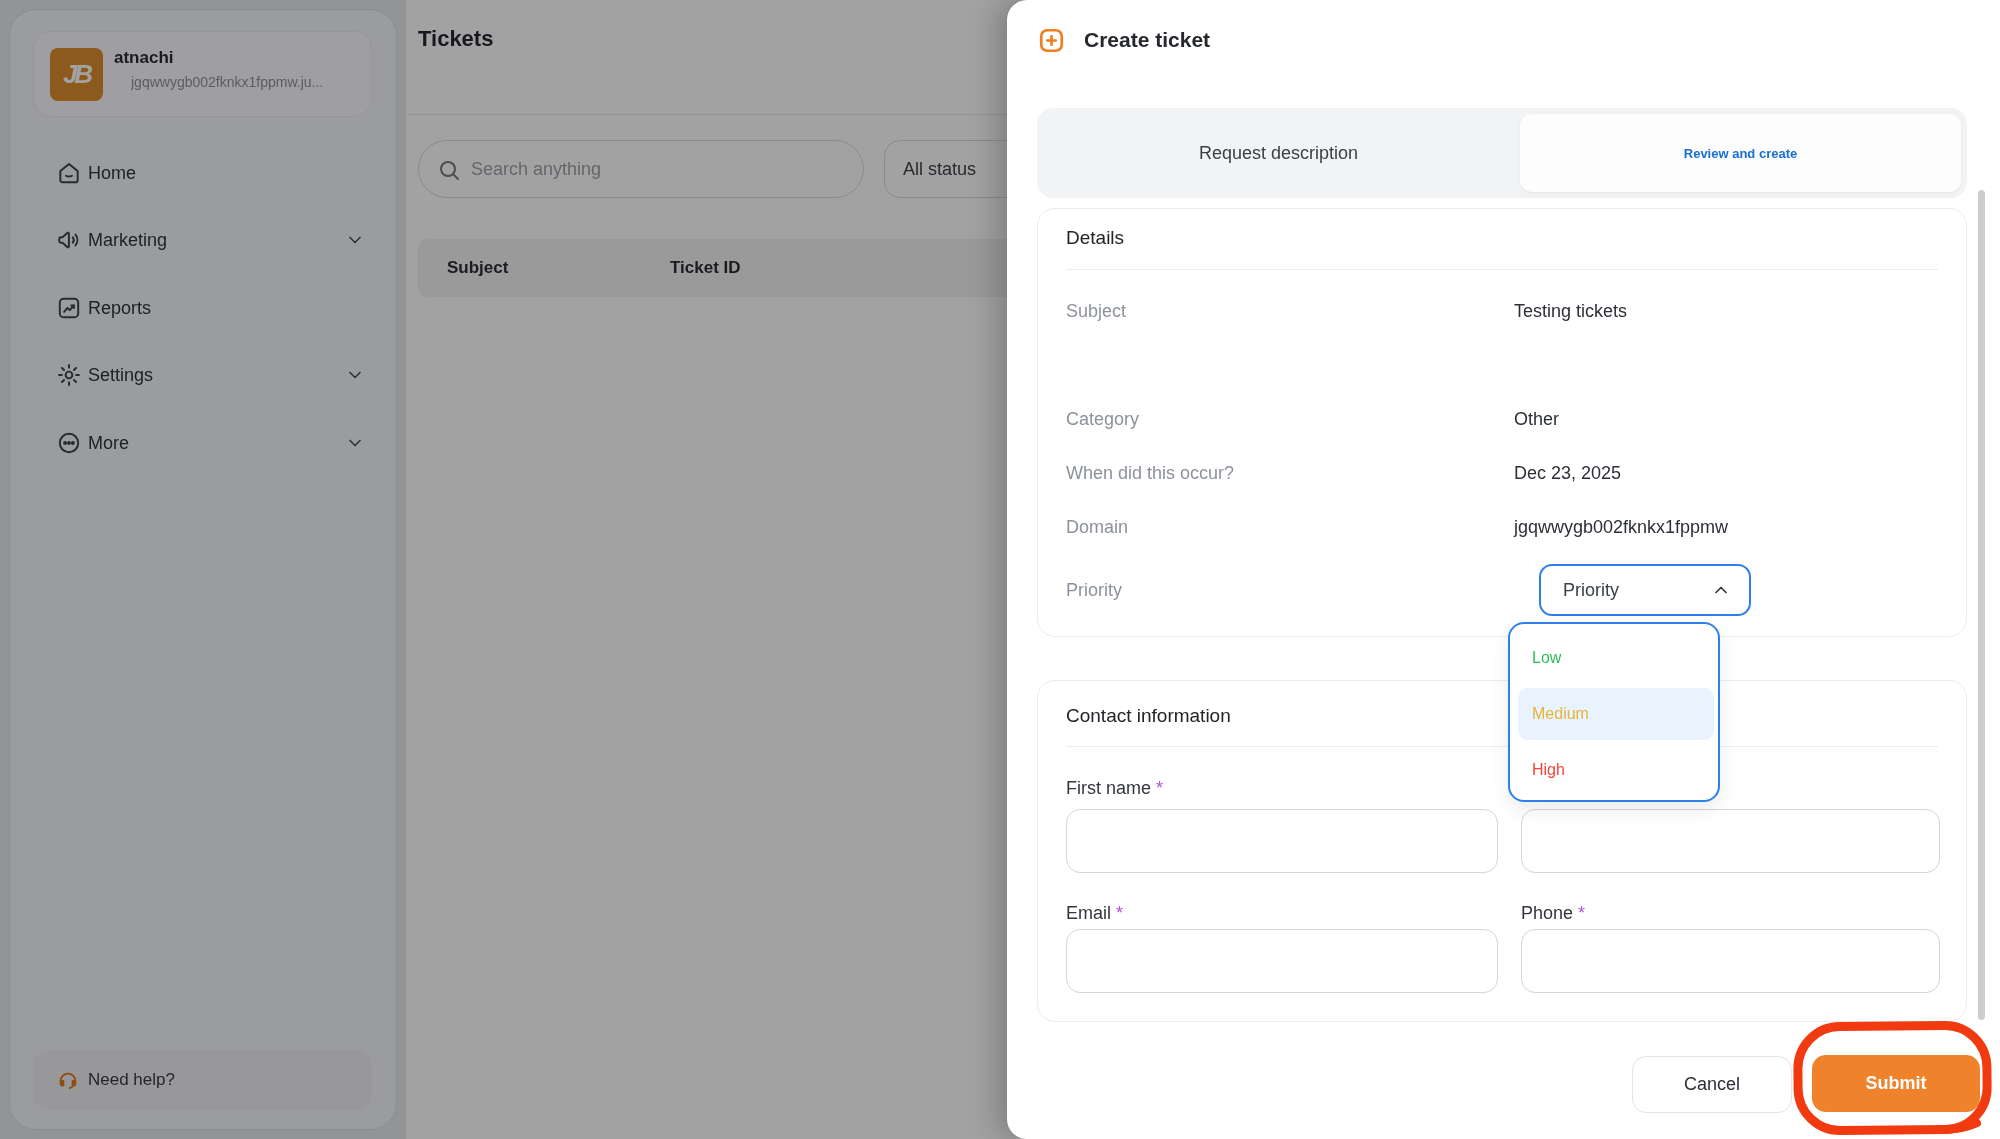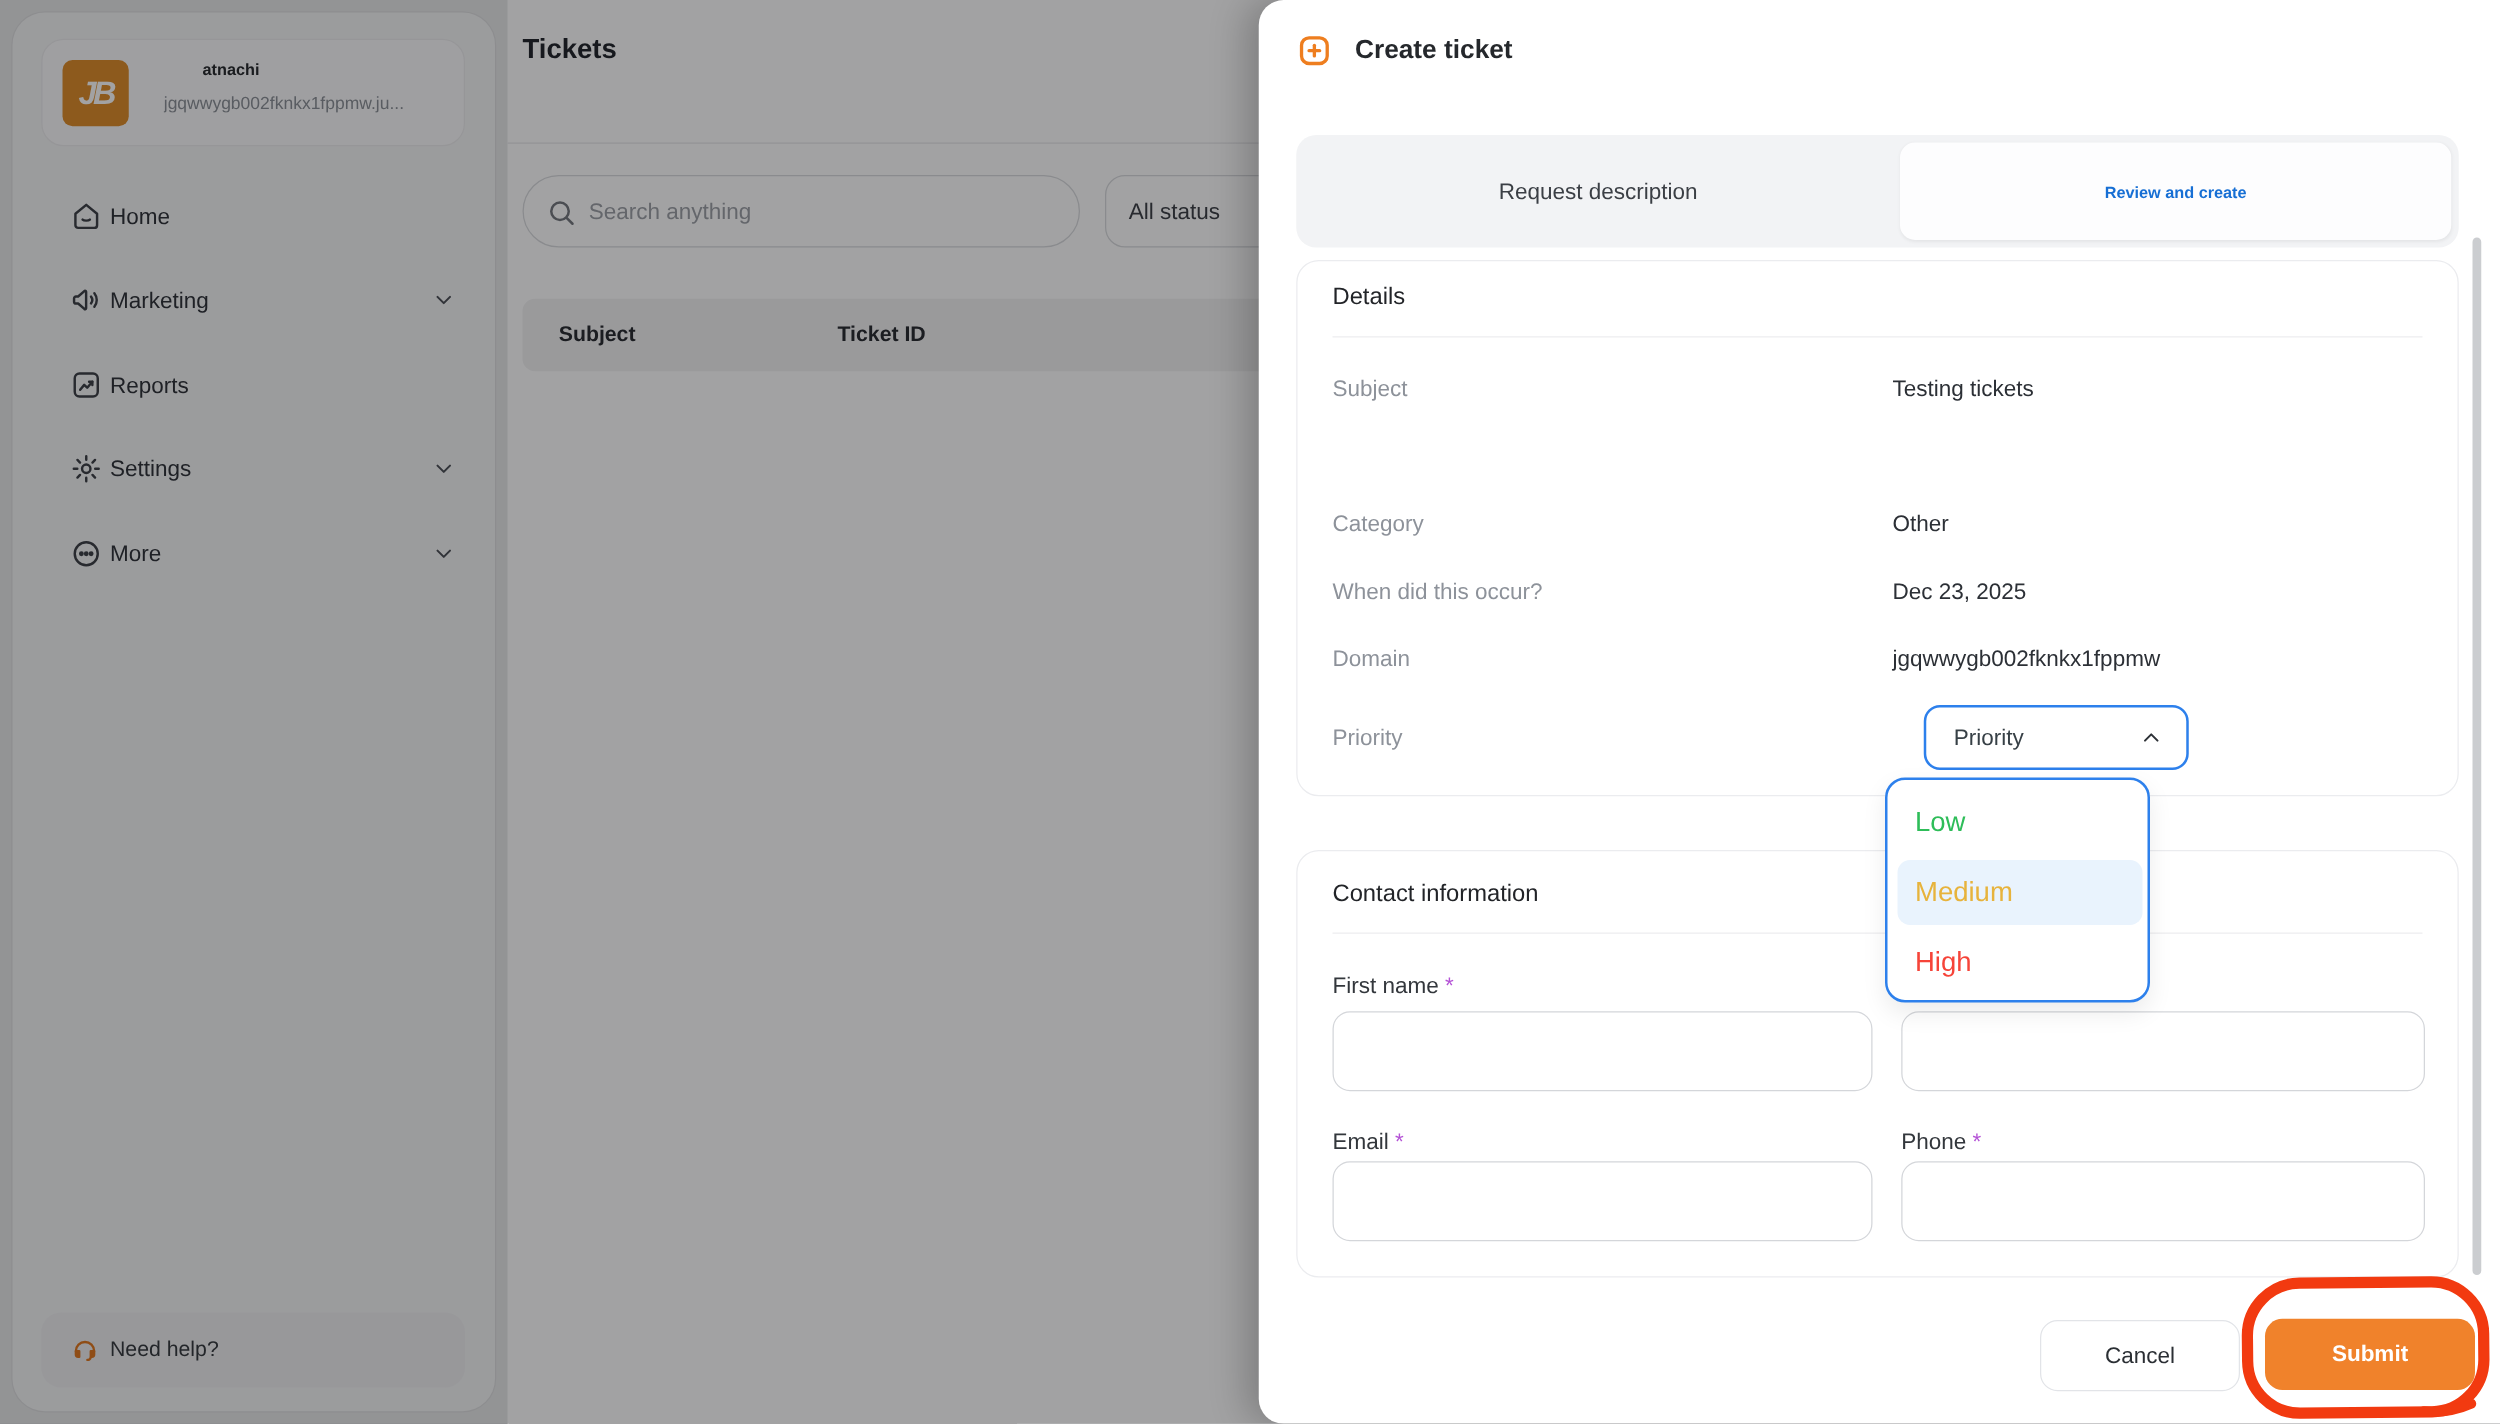--- a/index.html
+++ b/index.html
@@ -9,21 +9,21 @@
 
   
   .sidebar { position:absolute; left:10px; top:10px; width:386px; height:1119px;
              background:#f4f5f6; border-radius:26px; box-shadow:0 0 0 1px rgba(0,0,0,0.04); z-index:1; }
   .user-card { position:absolute; left:23px; top:21px; width:339px; height:86px;
                background:#fbfbfc; border:1px solid #ececee; border-radius:18px; cursor:pointer; }
   .logo-badge { position:absolute; left:16px; top:16px; width:53px; height:53px;
                 background:#dd8b28; border-radius:8px; color:#fff; font-weight:bold;
                 font-size:26px; display:flex; align-items:center; justify-content:center;
                 font-style:italic; letter-spacing:-3px; }
-  .acct-name { position:absolute; left:80px; top:16px; font-size:13px; font-weight:bold; color:#24272b;margin-left:48px; }
+  .acct-name { position:absolute; left:80px; top:16px; font-size:17px; font-weight:bold; color:#24272b; }
   .acct-domain { position:absolute; left:97px; top:42px; font-size:14px; color:#8a8f96; width:250px;
                  white-space:nowrap; overflow:hidden; }
   .nav-item { position:absolute; left:18px; width:350px; height:52px; display:flex;
               align-items:center; cursor:pointer; border-radius:12px; }
   .nav-item .nv-icon { position:absolute; left:28px; width:26px; height:26px; color:#3a3e44; }
   .nav-item .nv-label { position:absolute; left:60px; font-size:18px; color:#2c3036; }
   .nav-item .nv-chev { position:absolute; left:317px; width:20px; height:20px; color:#4a4e54; }
   .help-card { position:absolute; left:23px; top:1040px; width:339px; height:60px;
                background:#efeff1; border-radius:16px; display:flex; align-items:center; cursor:pointer; }
   .help-card .hp-icon { position:absolute; left:24px; width:22px; height:22px; color:#e0761c; }
@@ -84,21 +84,21 @@
   .priority-btn { position:absolute; left:473px; top:4px; width:212px; height:52px;
                   border:2px solid #2d80ec; border-radius:13px; background:#fff; cursor:pointer;
                   display:flex; align-items:center; }
   .priority-btn .pb-text { margin-left:22px; font-size:18px; color:#374046; }
   .priority-btn .pb-chev { position:absolute; right:18px; width:20px; height:20px; color:#2f3338; }
 
   .priority-menu { position:absolute; left:501px; top:622px; width:212px; height:180px;
                    background:#fff; border:2px solid #2d80ec; border-radius:16px; z-index:20;
                    box-shadow:0 8px 20px rgba(0,0,0,0.08); }
   .pm-item { position:absolute; left:8px; width:196px; height:52px; display:flex;
-             align-items:center; border-radius:10px; cursor:pointer; font-size:22px; }
+             align-items:center; border-radius:10px; cursor:pointer; font-size:16px; }
   .pm-item span { margin-left:14px; }
   .pm-low { top:8px; color:#2ebd59; }
   .pm-medium { top:64px; color:#e7b33c; background:#e9f3fd; }
   .pm-high { top:120px; color:#f64439; }
 
   .field-label { position:absolute; font-size:18px; color:#33373c; }
   .req { color:#b452d6; margin-left:5px; }
   .field-input { position:absolute; height:64px; border:1.5px solid #d4d6da; border-radius:14px;
                  background:#fff; font-size:18px; color:#2c3036; padding:0 18px; outline:none;
                  font-family:"Liberation Sans", sans-serif; }

